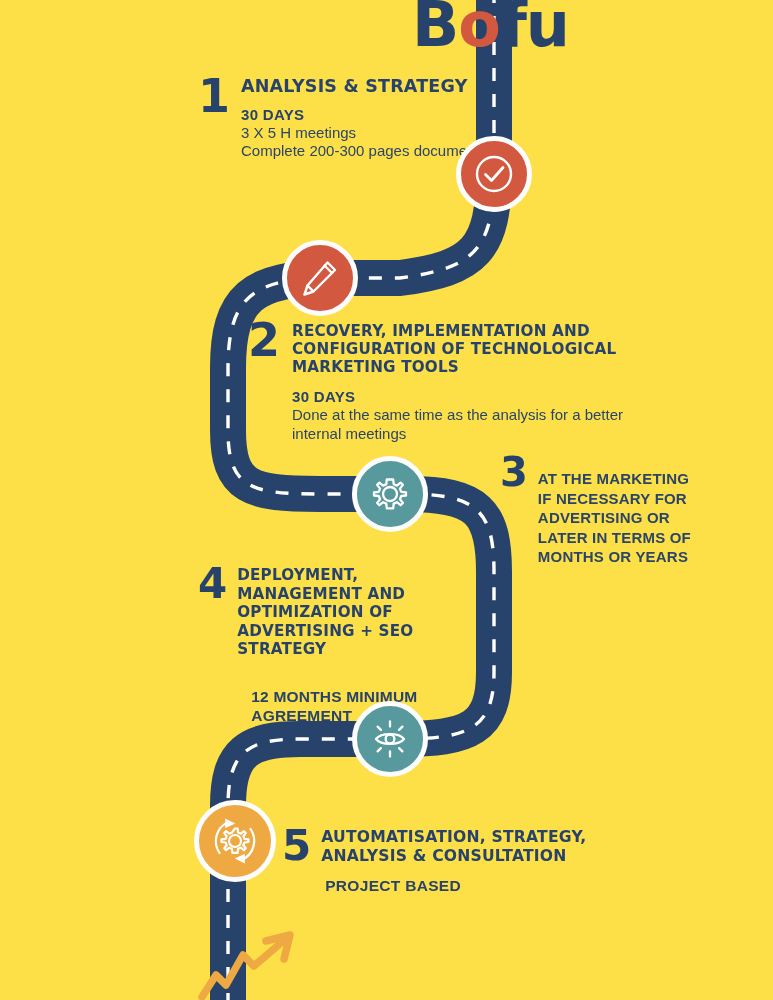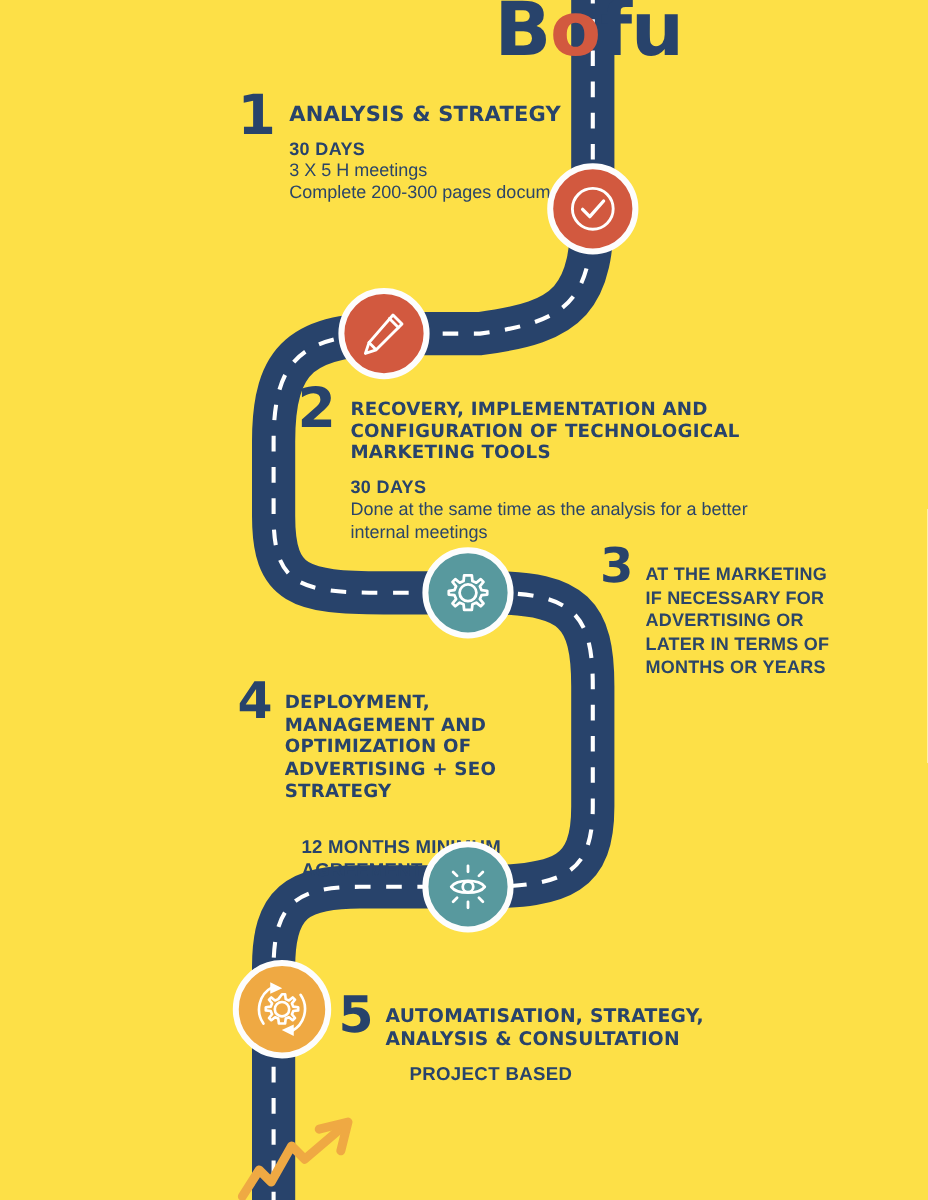--- a/index.html
+++ b/index.html
@@ -57,21 +57,20 @@
     line-height: 0.82;
     flex: 0 0 auto;
   }
   .step-body { flex: 1 1 auto; }
   .step-title {
     color: #28436B;
     font-family: "DejaVu Sans", sans-serif;
     font-weight: 700;
     letter-spacing: 0.2px;
     text-transform: uppercase;
-    margin-top: 10px;
   }
   .step-sub {
     color: #28436B;
     font-family: "Liberation Sans", sans-serif;
     font-weight: 700;
   }
   .step-desc {
     color: #2B4568;
     font-family: "Liberation Sans", sans-serif;
     font-weight: 400;
@@ -107,21 +106,21 @@
   #step-4 .step-sub {
     font-size: 15.5px; line-height: 1.25; margin-top: 28px;
     margin-left: 14px; letter-spacing: 0.2px;
   }
 
   
   #step-5 { left: 282px; top: 828px; width: 320px; }
   #step-5 .step-num { font-size: 42px; margin-right: 10px; margin-top: 1px; }
   #step-5 .step-title { font-size: 15.6px; line-height: 1.2; }
   #step-5 .step-sub {
-    font-size: 15.5px; margin-top: 12px; margin-left: 20px;
+    font-size: 15.5px; margin-top: 12px; margin-left: 4px;
     letter-spacing: 0.3px;
   }
 
   
   .medallion {
     position: absolute;
     border-radius: 50%;
     border: 5px solid #fdfdfd;
     box-sizing: border-box;
     display: flex;

